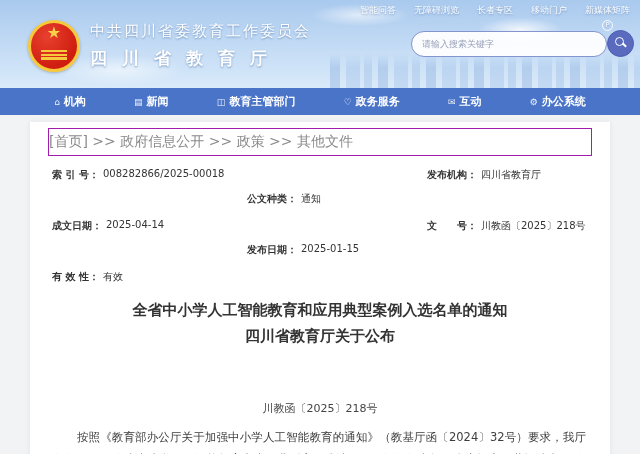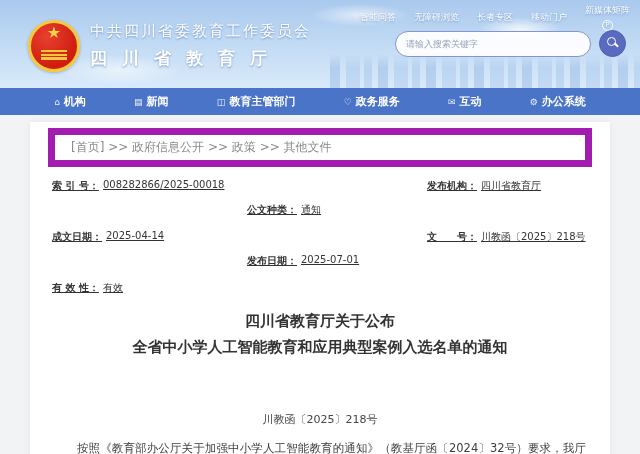--- a/index.html
+++ b/index.html
@@ -23,21 +23,21 @@
     position:absolute; bottom:0; left:330px; width:310px; height:34px; opacity:.55;
     background:
       repeating-linear-gradient(90deg,
         rgba(116,156,214,.55) 0 10px, transparent 10px 16px,
         rgba(140,175,224,.5) 16px 30px, transparent 30px 34px,
         rgba(116,156,214,.4) 34px 42px, transparent 42px 48px);
     -webkit-mask-image:linear-gradient(180deg,transparent 0,#000 40%);
             mask-image:linear-gradient(180deg,transparent 0,#000 40%);
   }
   .topbar {
-    position:absolute; top:4px; right:10px; display:flex; align-items:center; gap:18px;
+    position:absolute; top:4px; right:10px; display:flex; gap:18px;
     font-size:9px; color:#fdfeff; text-shadow:0 1px 2px rgba(60,100,160,.5);
   }
   .topbar span { cursor:pointer; }
   .matrix-wrap { display:flex; align-items:center; gap:3px;flex-direction:column; }
   .matrix-circle {
     width:11px; height:11px; border:1px solid #fdfeff; border-radius:50%;
     font-size:7px; line-height:9px; text-align:center; display:inline-block;
   }
   .brand { position:absolute; left:28px; top:20px; display:flex; align-items:center; gap:10px; }
   .emblem {
@@ -52,21 +52,21 @@
   }
   .emblem .gate {
     position:absolute; bottom:9px; left:50%; transform:translateX(-50%);
     width:26px; height:10px;
     background:
       linear-gradient(#f6c93c 0 2px, transparent 2px 4px, #f6c93c 4px 6px, transparent 6px 7px, #f6c93c 7px 10px);
   }
   .brand-text { color:#ffffff; }
   .brand-line1 { font-size:15px; font-weight:normal; letter-spacing:2px; text-shadow:0 1px 2px rgba(50,90,150,.55); }
   .brand-line2 { font-size:17px; font-weight:bold; letter-spacing:15px; margin-top:6px; text-shadow:0 1px 2px rgba(50,90,150,.55); white-space:nowrap; }
-  .search-area { position:absolute; right:14px; top:30px; display:flex; align-items:center; gap:8px; }
+  .search-area { position:absolute; right:6px; top:30px; display:flex; align-items:center; }
   .search-pill {
     width:196px; height:26px; background:rgba(255,255,255,.92);
     border:1px solid #8593cf; border-radius:14px; display:flex; align-items:center; padding:0 10px;
   }
   .search-pill input {
     border:none; outline:none; background:transparent; width:100%;
     font-size:9px; color:#444; font-family:inherit;
   }
   .search-pill input::placeholder { color:#9aa2b8; }
   .search-btn {
@@ -84,24 +84,24 @@
   .nav-item { display:flex; align-items:center; gap:4px; color:#fff; font-size:11px; font-weight:bold; cursor:pointer; white-space:nowrap; }
   .nav-ico { font-size:9px; font-weight:normal; opacity:.9; }
 
   
   .page { width:640px; height:339px; padding-top:7px; }
   .card {
     width:580px; margin:0 auto; background:#fff; min-height:332px;
     box-shadow:0 0 6px rgba(0,0,0,.07); padding:6px 18px 10px 18px;
   }
   .crumbbox {
-    border:7px solid #a21caf; padding:4px 16px; font-size:12px; color:#8a8a8a; background:#fff;
+    border:1px solid #a21caf; padding:4px 0; font-size:14px; color:#8a8a8a; background:#fff;
   }
   .meta { margin:12px 4px 0 4px; font-size:10px; color:#333; }
-  .meta-row { display:flex; margin-bottom:13px;text-decoration:underline; }
+  .meta-row { display:flex; margin-bottom:13px; }
   .meta-cell { display:flex; }
   .meta-cell.c1 { width:195px; }
   .meta-cell.c2 { width:180px;margin-top:24px; }
   .meta-cell.c3 { flex:1;text-align:center; }
   .meta-label { font-weight:bold; white-space:pre; }
   .meta-value { margin-left:4px; white-space:nowrap; }
 
   .doc-title { text-align:center; font-size:15px; font-weight:bold; color:#333; line-height:26px; margin-top:12px; }
   .doc-number { text-align:center; font-size:11px; color:#444; margin-top:52px; }
   .salutation { font-size:11.5px; color:#3d3d3d; margin-top:22px; padding:0 6px; }
@@ -196,38 +196,38 @@
           <span class="meta-value">四川省教育厅</span>
         </div>
       </div>
       <div class="meta-row">
         <div class="meta-cell c1">
           <span class="meta-label">成文日期：</span>
           <span class="meta-value">2025-04-14</span>
         </div>
         <div class="meta-cell c2">
           <span class="meta-label">发布日期：</span>
-          <span class="meta-value">2025-07-01</span>
+          <span class="meta-value">2025-01-15</span>
         </div>
         <div class="meta-cell c3">
           <span class="meta-label">文　　号：</span>
           <span class="meta-value">川教函〔2025〕218号</span>
         </div>
       </div>
       <div class="meta-row">
         <div class="meta-cell c1">
           <span class="meta-label">有 效 性：</span>
           <span class="meta-value">有效</span>
         </div>
       </div>
     </div>
 
     <div class="doc-title">
+      <div>全省中小学人工智能教育和应用典型案例入选名单的通知</div>
       <div>四川省教育厅关于公布</div>
-      <div>全省中小学人工智能教育和应用典型案例入选名单的通知</div>
     </div>
 
     <div class="doc-number">川教函〔2025〕218号</div>
 
 
     <div class="body-para">按照《教育部办公厅关于加强中小学人工智能教育的通知》（教基厅函〔2024〕32号）要求，我厅组织开展了全省中小学人工智能教育和应用典型案例遴选工作。经组织申报、专家评审，共评选出40个人工智能教育典型案例和40个人工智能应用典型案例，现将入选名单公布如下（详见附件），希望各地向典型案例学习经验做法，紧扣新时代新征程教育使命，进一步加强中小学人工智能教育，科学稳妥推进人工智能赋能教育高质量发展，持续推动我省中小学人工智能教育体系建设。</div>
 
   </div>
 </div>
 

